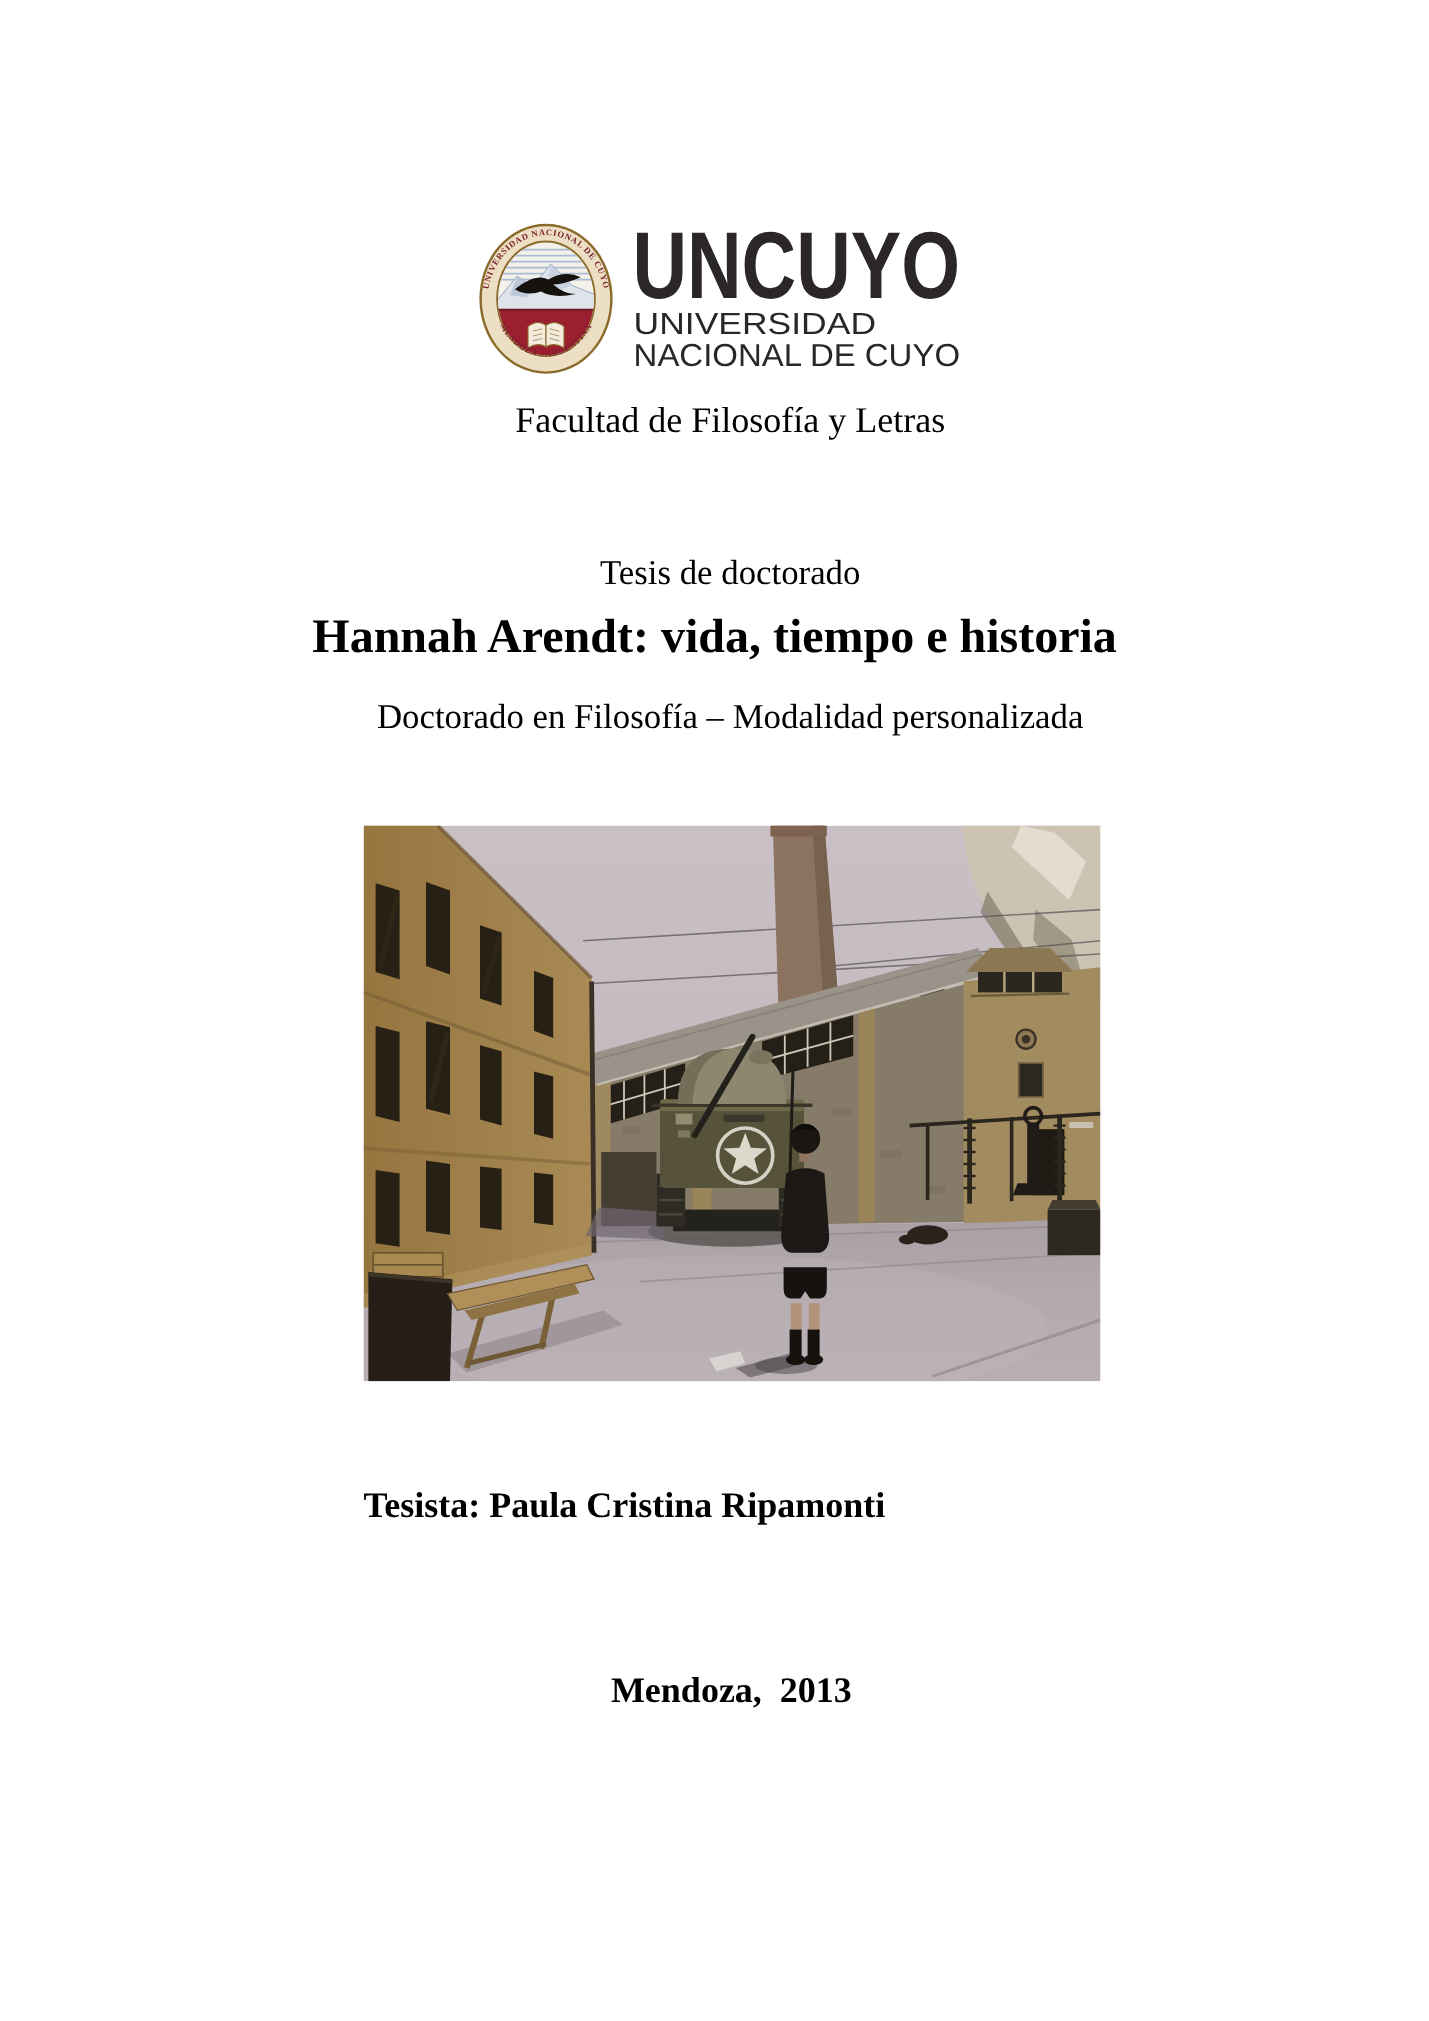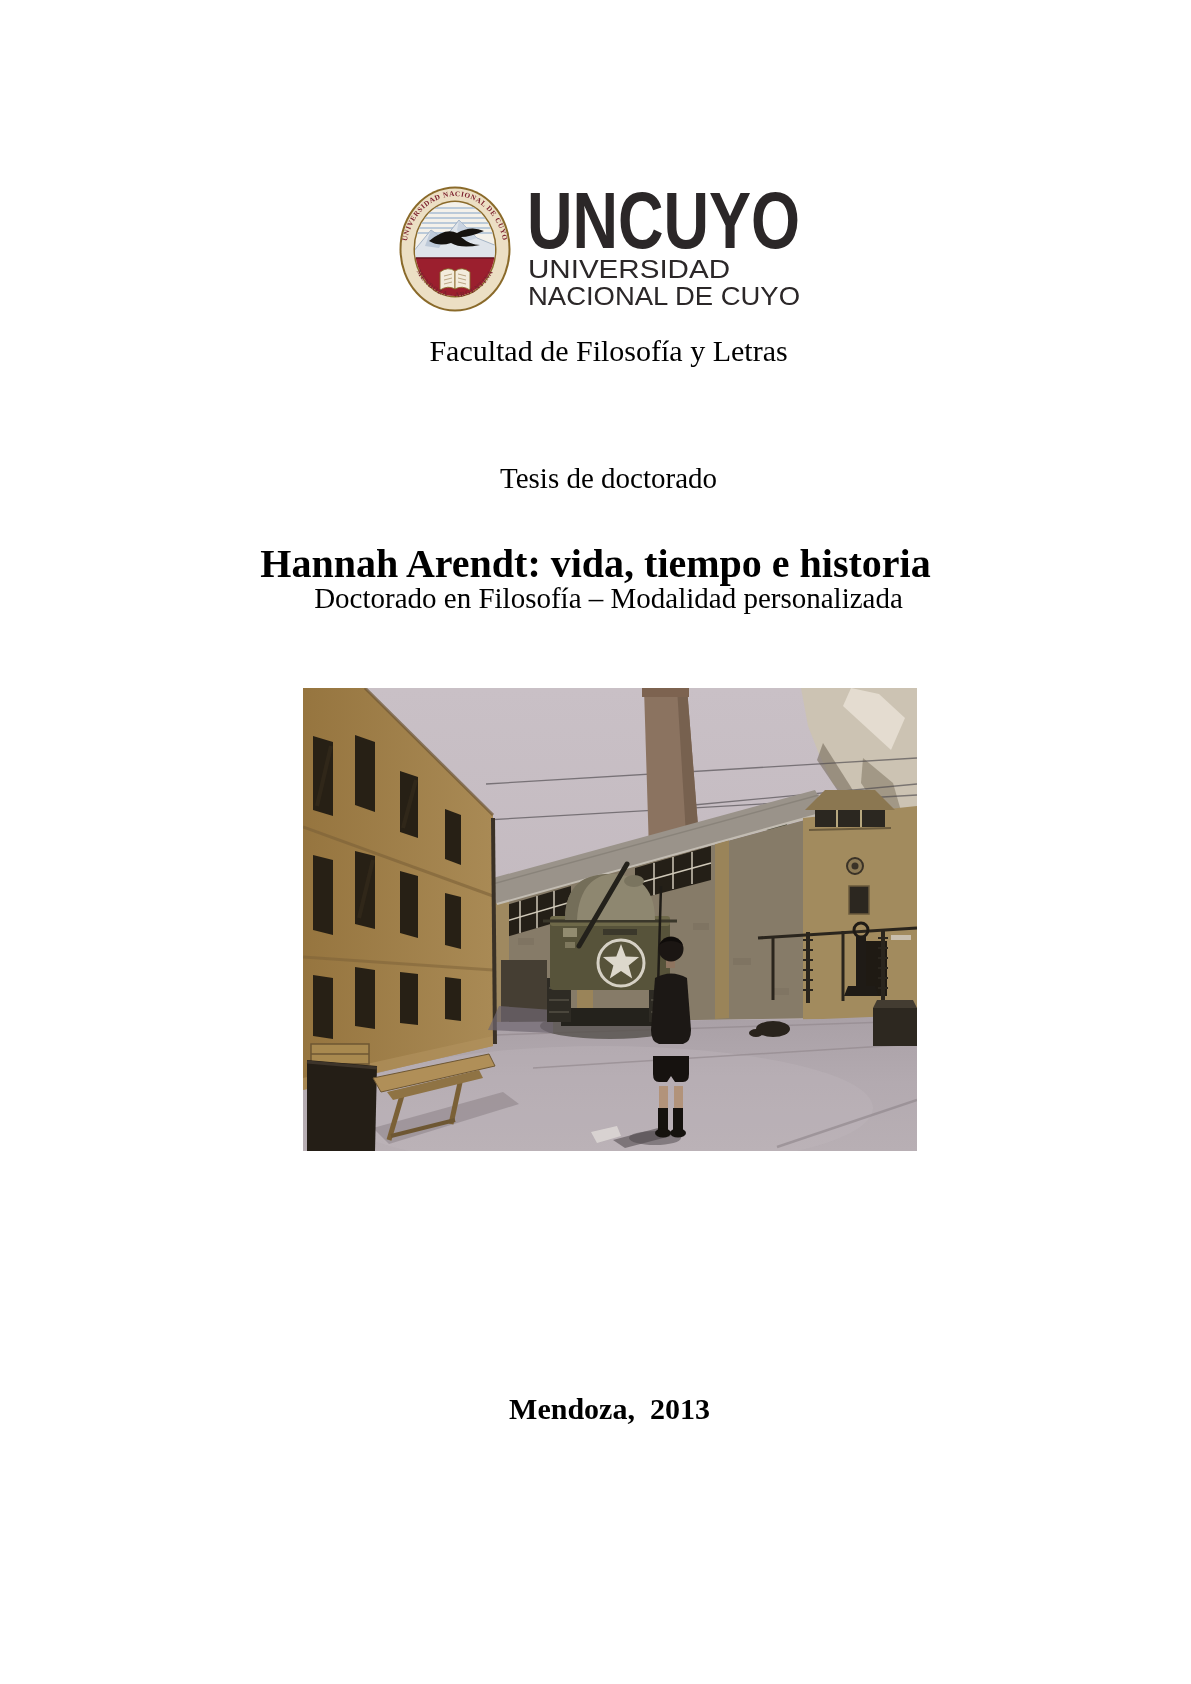--- a/index.html
+++ b/index.html
@@ -96,21 +96,21 @@
   <svg class="abs" style="left:524px;top:188px;" width="285" height="122" viewBox="0 0 285 122">
     <text class="wordmark-text" x="3" y="60" font-size="79" font-weight="bold" textLength="273" lengthAdjust="spacingAndGlyphs">UNCUYO</text>
     <text class="wordmark-text" x="4" y="90" font-size="25.5" textLength="202" lengthAdjust="spacingAndGlyphs">UNIVERSIDAD</text>
     <text class="wordmark-text" x="4" y="117" font-size="26.5" textLength="272" lengthAdjust="spacingAndGlyphs">NACIONAL DE CUYO</text>
   </svg>
 
   <div class="abs center-line serif30" style="top:334px;">Facultad de Filosofía y Letras</div>
 
   <div class="abs center-line serif29" style="top:462px;">Tesis de doctorado</div>
 
-  <div class="abs title-line" style="top:540px;">Hannah Arendt: vida, tiempo e historia</div>
+  <div class="abs title-line" style="top:506px;">Hannah Arendt: vida, tiempo e historia</div>
 
   <div class="abs center-line serif29" style="top:582px;">Doctorado en Filosofía – Modalidad personalizada</div>
 
   <div class="abs" style="left:303px;top:688px;width:614px;height:463px;" role="img" aria-label="Niño de espaldas frente a un tanque con estrella blanca en el patio de una fábrica">
   <svg width="614" height="463" viewBox="0 0 614 463">
     <defs>
       <linearGradient id="skyG" x1="0" y1="0" x2="0" y2="1">
         <stop offset="0" stop-color="#c9c0c6"></stop>
             <stop offset="1" stop-color="#beb4ba"></stop>
       </linearGradient>
@@ -331,16 +331,17 @@
       <ellipse cx="375" cy="445" rx="8" ry="4.5" fill="#15120e"></ellipse>
       <path d="M350,368 h36 v18 q0,8 -6,8 h-8 l-4,-6 l-4,6 h-8 q-6,0 -6,-8 Z" fill="#16120f"></path>
       <rect x="363" y="268" width="9" height="12" fill="#8f7560"></rect>
       <path d="M352,290 q16,-9 32,0 l4,52 q0,12 -8,14 h-24 q-8,-2 -8,-14 Z" fill="#1c1815"></path>
       <circle cx="368" cy="261" r="12.5" fill="#1b1613"></circle>
       <path d="M356,257 q5,-9 13,-8 q8,1 11,8 q-6,-4 -12,-4 q-7,0 -12,4 Z" fill="#0f0c0a"></path>
     </g>
   </svg>
   </div>
 
+  <div class="abs credit-line" style="top:1238px;">Tesista: Paula Cristina Ripamonti</div>
 
   <div class="abs place-line" style="top:1392px;">Mendoza,  2013</div>
 
 </div>
 
 </body></html>

